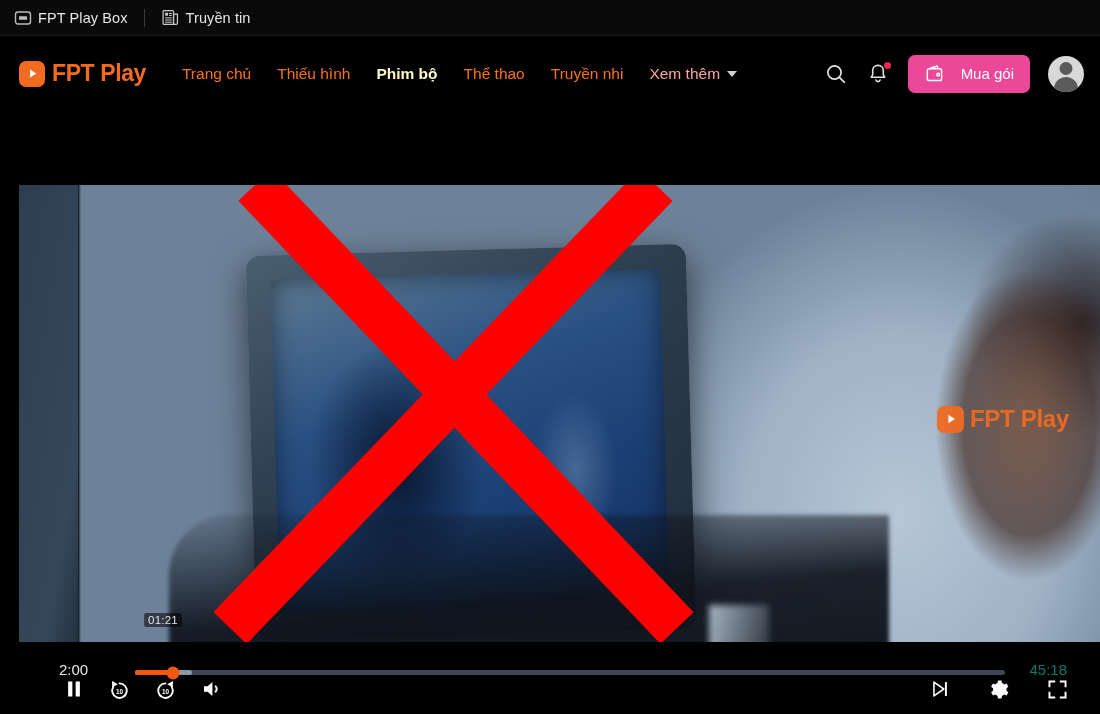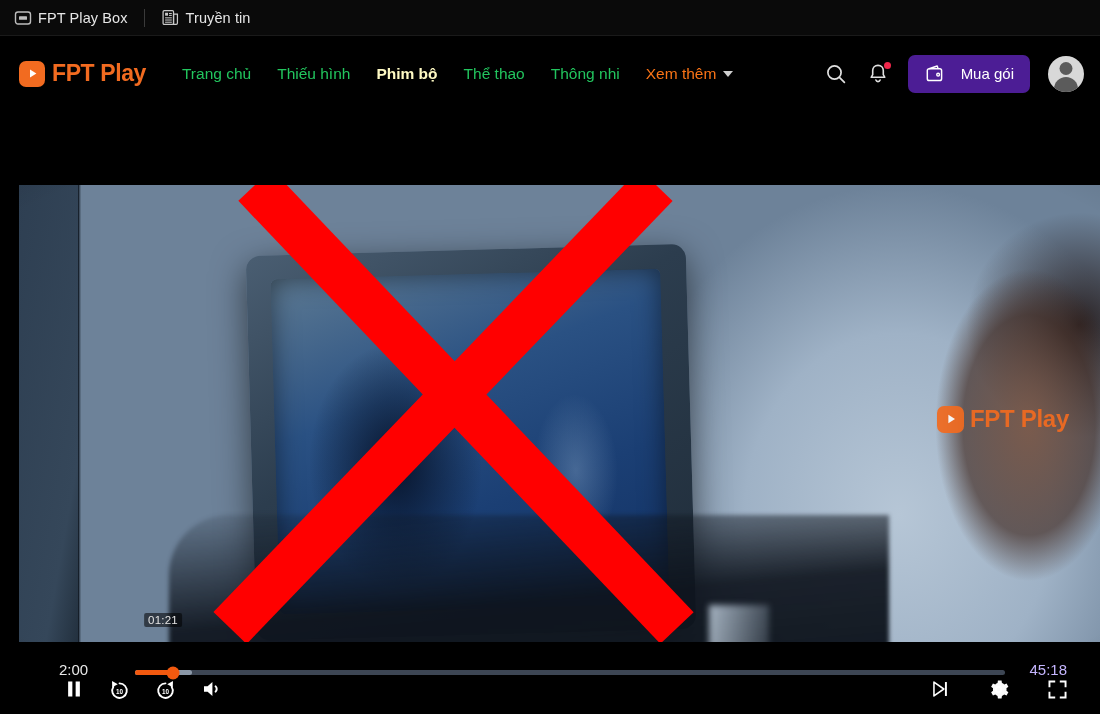--- a/index.html
+++ b/index.html
@@ -33,39 +33,39 @@
     display: flex; align-items: center; background: #000;
   }
   .brand { display: flex; align-items: center; gap: 7px; padding-left: 19px; }
   .brand-mark {
     width: 26px; height: 26px; border-radius: 7px; background: #F26B20;
     display: flex; align-items: center; justify-content: center;
   }
   .brand-text { font-size: 23px; font-weight: bold; color: #F26B20; letter-spacing: -.4px; }
   .nav-links { display: flex; align-items: center; gap: 26px; margin-left: 36px; }
   .nav-link {
-    color: #22c55e; font-size: 15.5px; white-space: nowrap; cursor: pointer;
+    color: #f97316; font-size: 15.5px; white-space: nowrap; cursor: pointer;
   }
   .nav-link.active { color: #fef9c3; font-weight: bold; }
-  .nav-more { display: flex; align-items: center; gap: 7px; color: #f97316; font-size: 15.5px; cursor: pointer; }
+  .nav-more { display: flex; align-items: center; gap: 7px; color: #fca5a5; font-size: 15.5px; cursor: pointer; }
   .caret {
     width: 0; height: 0; border-left: 5px solid transparent;
     border-right: 5px solid transparent; border-top: 6px solid #cfcfcf;
   }
   .nav-right {
     margin-left: auto; display: flex; align-items: center; gap: 18px; padding-right: 16px;
   }
   .icon-btn { cursor: pointer; position: relative; display: flex; align-items: center; }
   .bell-dot {
     position: absolute; right: -1px; top: 0px; width: 7px; height: 7px;
     border-radius: 50%; background: #F0274B;
   }
   .buy-btn {
     display: flex; align-items: center; gap: 15px;
-    background: #4c1d95; color: #fff; border: none; border-radius: 7px;
+    background: #ec4899; color: #fff; border: none; border-radius: 7px;
     height: 38px; padding: 0 16px; font-size: 15px; cursor: pointer;
     font-family: "Liberation Sans", sans-serif;
   }
   .avatar {
     width: 36px; height: 36px; border-radius: 50%; background: #d8d8d8;
     overflow: hidden; position: relative; cursor: pointer;
   }
   .avatar .head { position: absolute; left: 50%; top: 6px; transform: translateX(-50%);
     width: 13px; height: 13px; border-radius: 50%; background: #5b5b5b; }
   .avatar .body { position: absolute; left: 50%; top: 21px; transform: translateX(-50%);
@@ -148,21 +148,21 @@
   
   .controls {
     position: absolute; left: 12px; bottom: 0; width: 1100px; height: 72px;
     background: #000;
   }
   .timeline-row {
     position: absolute; left: 0; top: 19px; width: 1100px; height: 22px;
     display: flex; align-items: center; padding-left: 28px;
   }
   .time-left { position: absolute; left: 47px; top: 0; color: #e8e8e8; font-size: 15px; }
-  .time-right { position: absolute; right: 45px; top: 0; color: #c4b5fd; font-size: 15px; }
+  .time-right { position: absolute; right: 45px; top: 0; color: #0f766e; font-size: 15px; }
   .track {
     position: absolute; left: 123px; right: 107px; top: 9px; height: 5px;
     background: #3d4654; border-radius: 3px; cursor: pointer;
   }
   .track-buffer {
     position: absolute; left: 0; top: 0; height: 5px; width: 6.6%;
     background: #8b98a8; border-radius: 3px;
   }
   .track-played {
     position: absolute; left: 0; top: 0; height: 5px; width: 4.4%;
@@ -228,21 +228,21 @@
         </svg>
       </span>
       <span class="brand-text">FPT Play</span>
     </div>
 
     <div class="nav-links">
       <span class="nav-link">Trang chủ</span>
       <span class="nav-link">Thiếu hình</span>
       <span class="nav-link active">Phim bộ</span>
       <span class="nav-link">Thể thao</span>
-      <span class="nav-link">Thông nhi</span>
+      <span class="nav-link">Truyền nhi</span>
       <span class="nav-more">
         <span>Xem thêm</span>
         <span class="caret"></span>
       </span>
     </div>
 
     <div class="nav-right">
       <span class="icon-btn">
         <svg width="24" height="24" viewBox="0 0 24 24">
           <circle cx="10.5" cy="10.5" r="6.6" fill="none" stroke="#e0e0e0" stroke-width="1.7"></circle>

